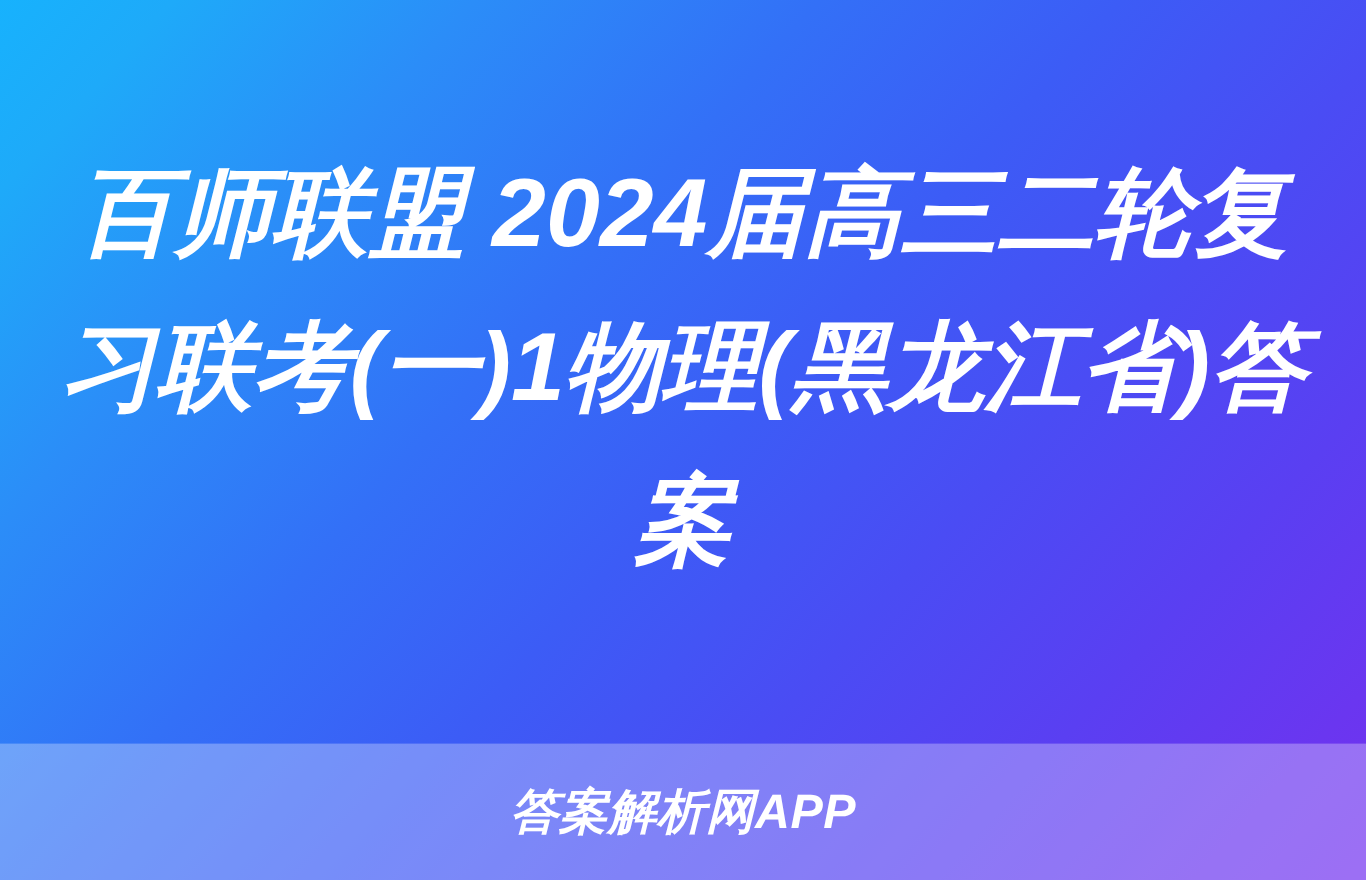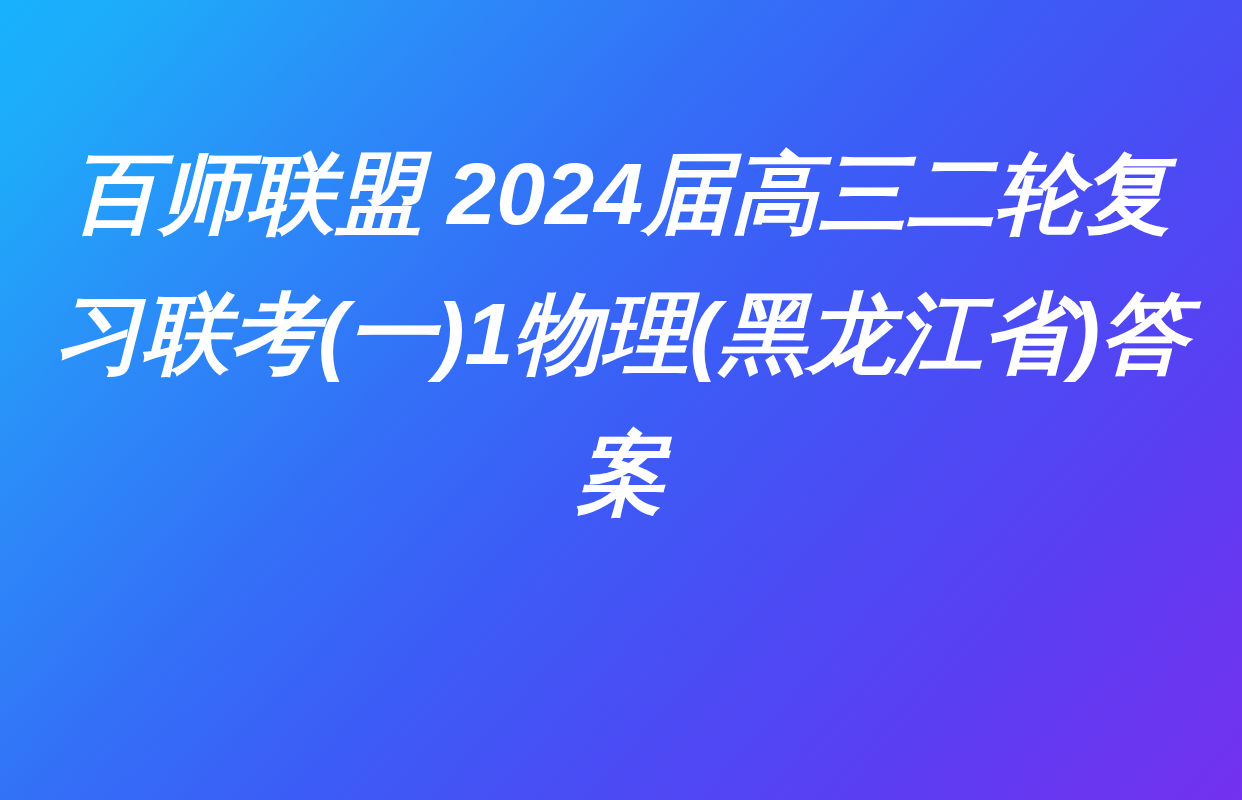--- a/index.html
+++ b/index.html
@@ -91,14 +91,17 @@
 </style>
 </head>
 <body>
 
 <div id="poster">
 
   <div id="title-block">
     <h1 id="title-text">百师联盟 2024届高三二轮复习联考(一)1物理(黑龙江省)答案</h1>
   </div>
 
+  <div id="footer-band">
+    <div id="footer-text">答案解析网APP</div>
+  </div>
 
 </div>
 
 </body></html>

